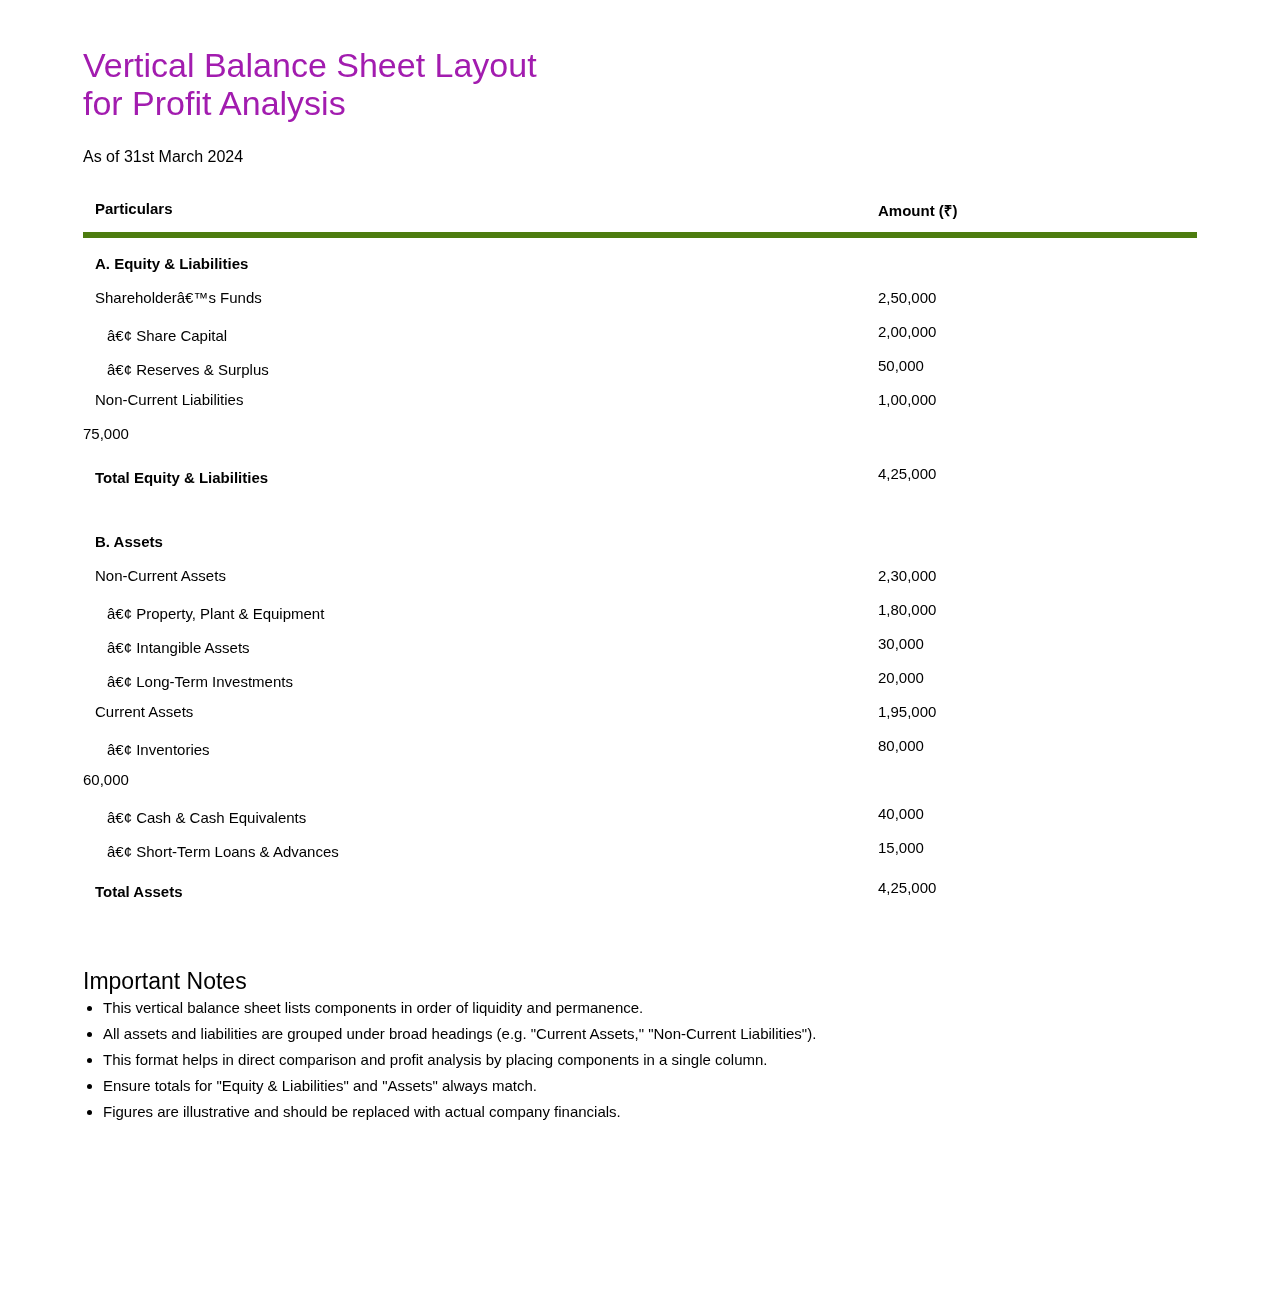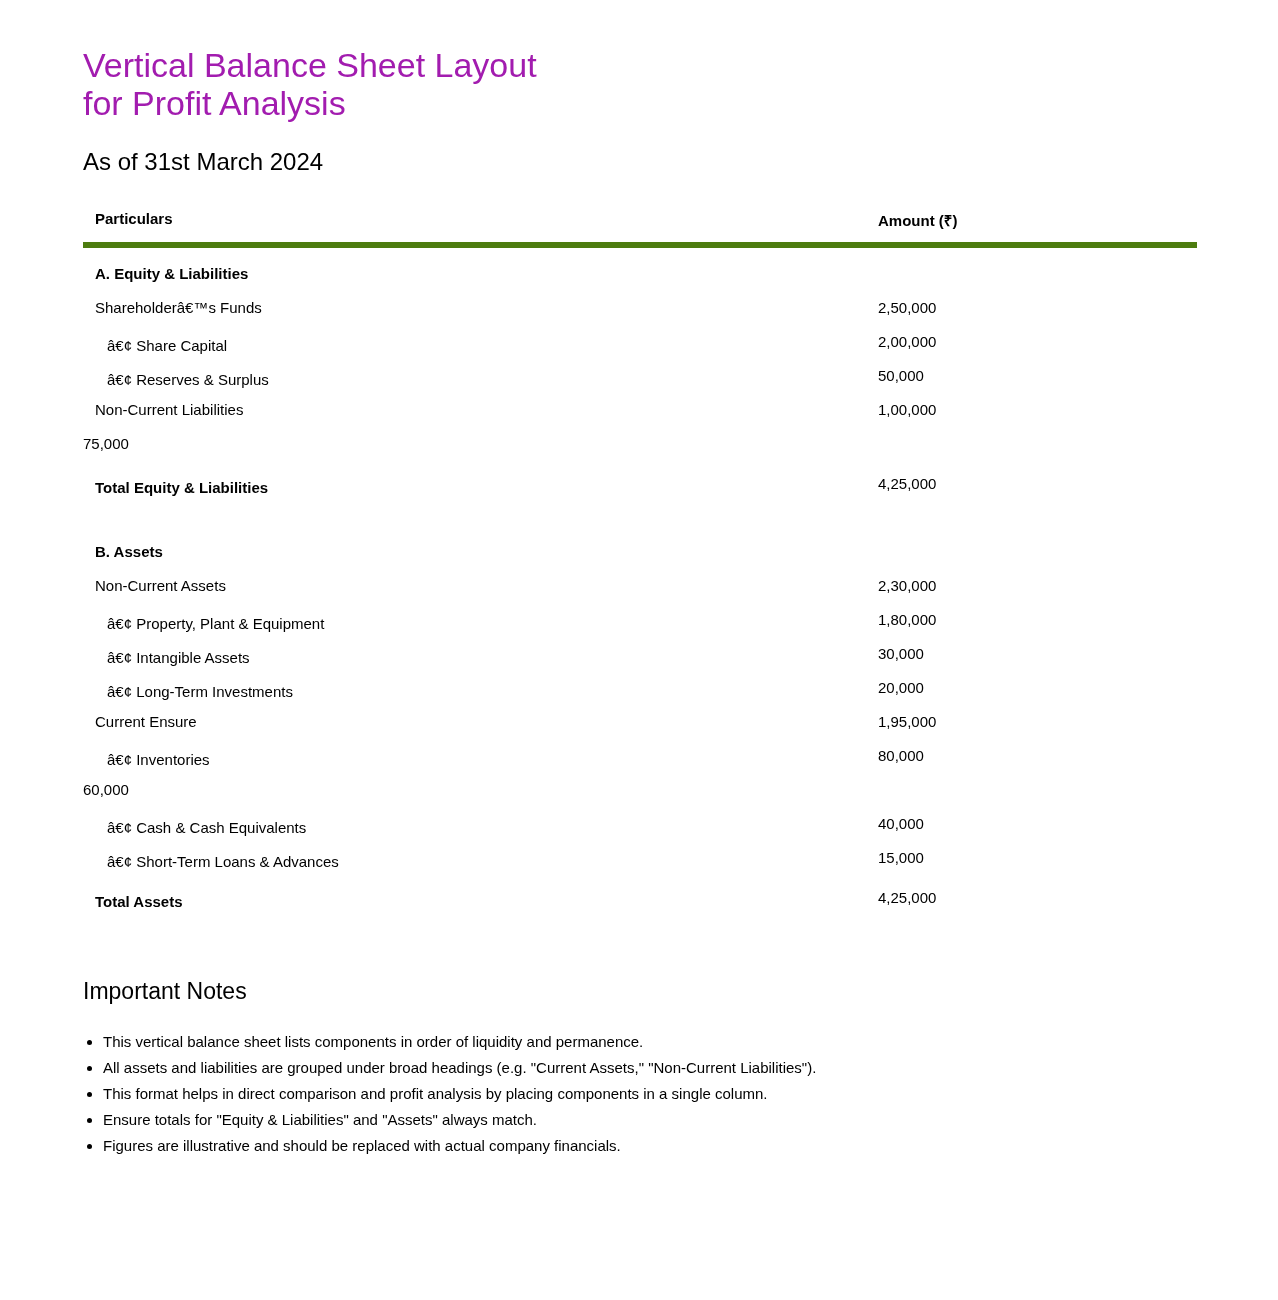--- a/index.html
+++ b/index.html
@@ -13,21 +13,21 @@
     overflow: hidden;
   }
   .page-title {
     font-size: 34px;
     line-height: 38px;
     font-weight: 400;
     color: #a21caf;
   }
   .page-subtitle {
     margin-top: 26px;
-    font-size: 24px;
+    font-size: 16px;
     font-weight: 400;
   }
   
   .sheet {
     margin-top: 26px;
     width: 1114px;
   }
   .header-row {
     display: flex;
     padding: 8px 0 12px 0;
@@ -57,21 +57,20 @@
   .row-total .cell-label { font-weight: 700; }
   .row-total .cell-amount { position: relative; top: -4px; }
   .row-indent .cell-label { padding-left: 24px; margin-top: 8px; }
   
   .notes-heading {
     margin-top: 60px;
     font-size: 23px;
     font-weight: 400;
   }
   .notes-list {
-    margin-top: 24px;
     padding-left: 20px;
     list-style: disc;
   }
   .notes-list li {
     font-size: 15px;
     line-height: 26px;
   }
 </style>
 </head>
 <body>
@@ -133,21 +132,21 @@
   </div>
         <div class="row row-indent">
     <div class="cell-label">â€¢ Intangible Assets</div>
     <div class="cell-amount">30,000</div>
   </div>
         <div class="row row-indent">
     <div class="cell-label">â€¢ Long-Term Investments</div>
     <div class="cell-amount">20,000</div>
   </div>
         <div class="row row-normal">
-    <div class="cell-label">Current Ensure</div>
+    <div class="cell-label">Current Assets</div>
     <div class="cell-amount">1,95,000</div>
   </div>
         <div class="row row-indent">
     <div class="cell-label">â€¢ Inventories</div>
     <div class="cell-amount">80,000</div>
   </div>
         <div class="row row-indent">
     <div class="cell-amount">60,000</div>
   </div>
         <div class="row row-indent">

